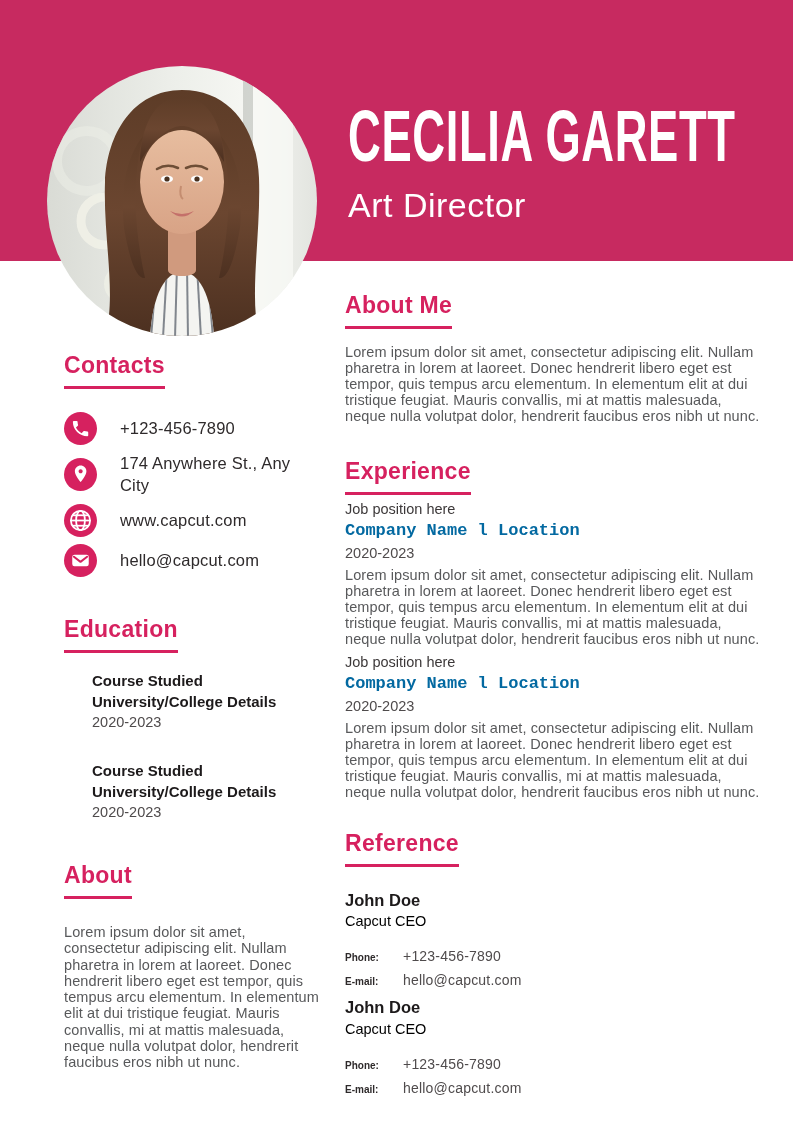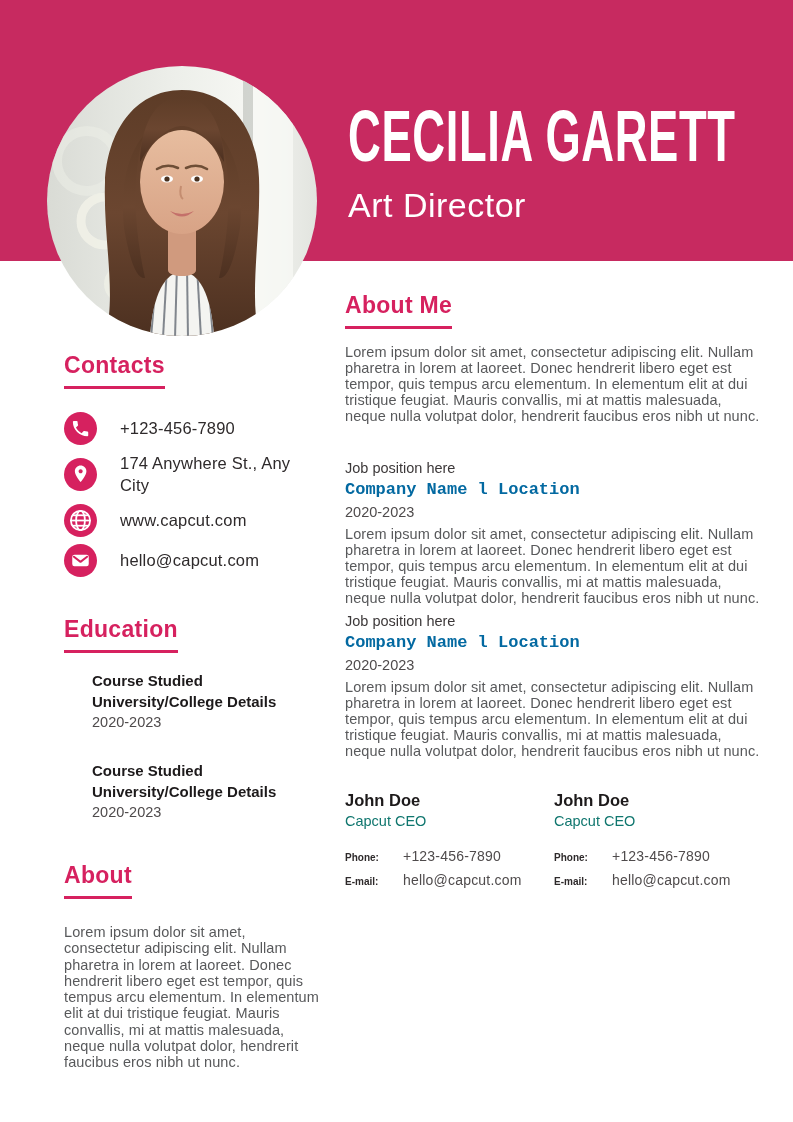--- a/index.html
+++ b/index.html
@@ -58,24 +58,24 @@
 
   
   .exp-sec{margin-top:33px;}
   .job{margin-top:4px;}
   .job-pos{font-size:14.5px;color:#3c3839;line-height:1.4;}
   .job-co{font-size:17px;font-weight:800;color:#0369a1;line-height:1.4;font-family:Liberation Mono, monospace;}
   .job-years{font-size:14.5px;color:#4f4b4c;line-height:1.4;margin-bottom:5px;}
 
   
   .ref-sec{margin-top:29px;}
-  .ref-grid{display:flex;margin-top:22px;}
+  .ref-grid{display:flex;margin-top:22px;flex-direction:column;}
   .ref-col{width:210px;}
   .ref-name{font-size:16.5px;font-weight:800;color:#1d1a1b;line-height:1.35;}
-  .ref-role{font-size:14.5px;color:#0f766e;line-height:1.4;margin-bottom:17px;}
+  .ref-role{font-size:14.5px;color:#000000;line-height:1.4;margin-bottom:17px;}
   .ref-line{display:flex;align-items:baseline;margin-bottom:8px;}
   .ref-label{font-size:10px;font-weight:800;color:#2e2a2b;width:58px;flex:0 0 58px;}
   .ref-val{font-size:14px;color:#4f4b4c;letter-spacing:0.2px;}
 </style>
 </head>
 <body>
 
 <div class="page">
 
   <div class="banner"></div>
@@ -224,37 +224,39 @@
   </div>
 
   <div class="col-right">
 
     <section>
       <h2 class="sec-h">About Me</h2>
       <p class="body-text about-par">Lorem ipsum dolor sit amet, consectetur adipiscing elit. Nullam pharetra in lorem at laoreet. Donec hendrerit libero eget est tempor, quis tempus arcu elementum. In elementum elit at dui tristique feugiat. Mauris convallis, mi at mattis malesuada, neque nulla volutpat dolor, hendrerit faucibus eros nibh ut nunc.</p>
     </section>
 
     <section class="exp-sec">
+      <h2 class="sec-h">Experience</h2>
 
       <div class="job">
         <div class="job-pos">Job position here</div>
         <div class="job-co">Company Name l Location</div>
         <div class="job-years">2020-2023</div>
         <p class="body-text">Lorem ipsum dolor sit amet, consectetur adipiscing elit. Nullam pharetra in lorem at laoreet. Donec hendrerit libero eget est tempor, quis tempus arcu elementum. In elementum elit at dui tristique feugiat. Mauris convallis, mi at mattis malesuada, neque nulla volutpat dolor, hendrerit faucibus eros nibh ut nunc.</p>
       </div>
 
       <div class="job">
         <div class="job-pos">Job position here</div>
         <div class="job-co">Company Name l Location</div>
         <div class="job-years">2020-2023</div>
         <p class="body-text">Lorem ipsum dolor sit amet, consectetur adipiscing elit. Nullam pharetra in lorem at laoreet. Donec hendrerit libero eget est tempor, quis tempus arcu elementum. In elementum elit at dui tristique feugiat. Mauris convallis, mi at mattis malesuada, neque nulla volutpat dolor, hendrerit faucibus eros nibh ut nunc.</p>
       </div>
     </section>
 
     <section class="ref-sec">
+      <h2 class="sec-h">Reference</h2>
       <div class="ref-grid">
 
         <div class="ref-col">
           <div class="ref-name">John Doe</div>
           <div class="ref-role">Capcut CEO</div>
           <div class="ref-line">
             <span class="ref-label">Phone:</span>
             <span class="ref-val">+123-456-7890</span>
           </div>
           <div class="ref-line">

